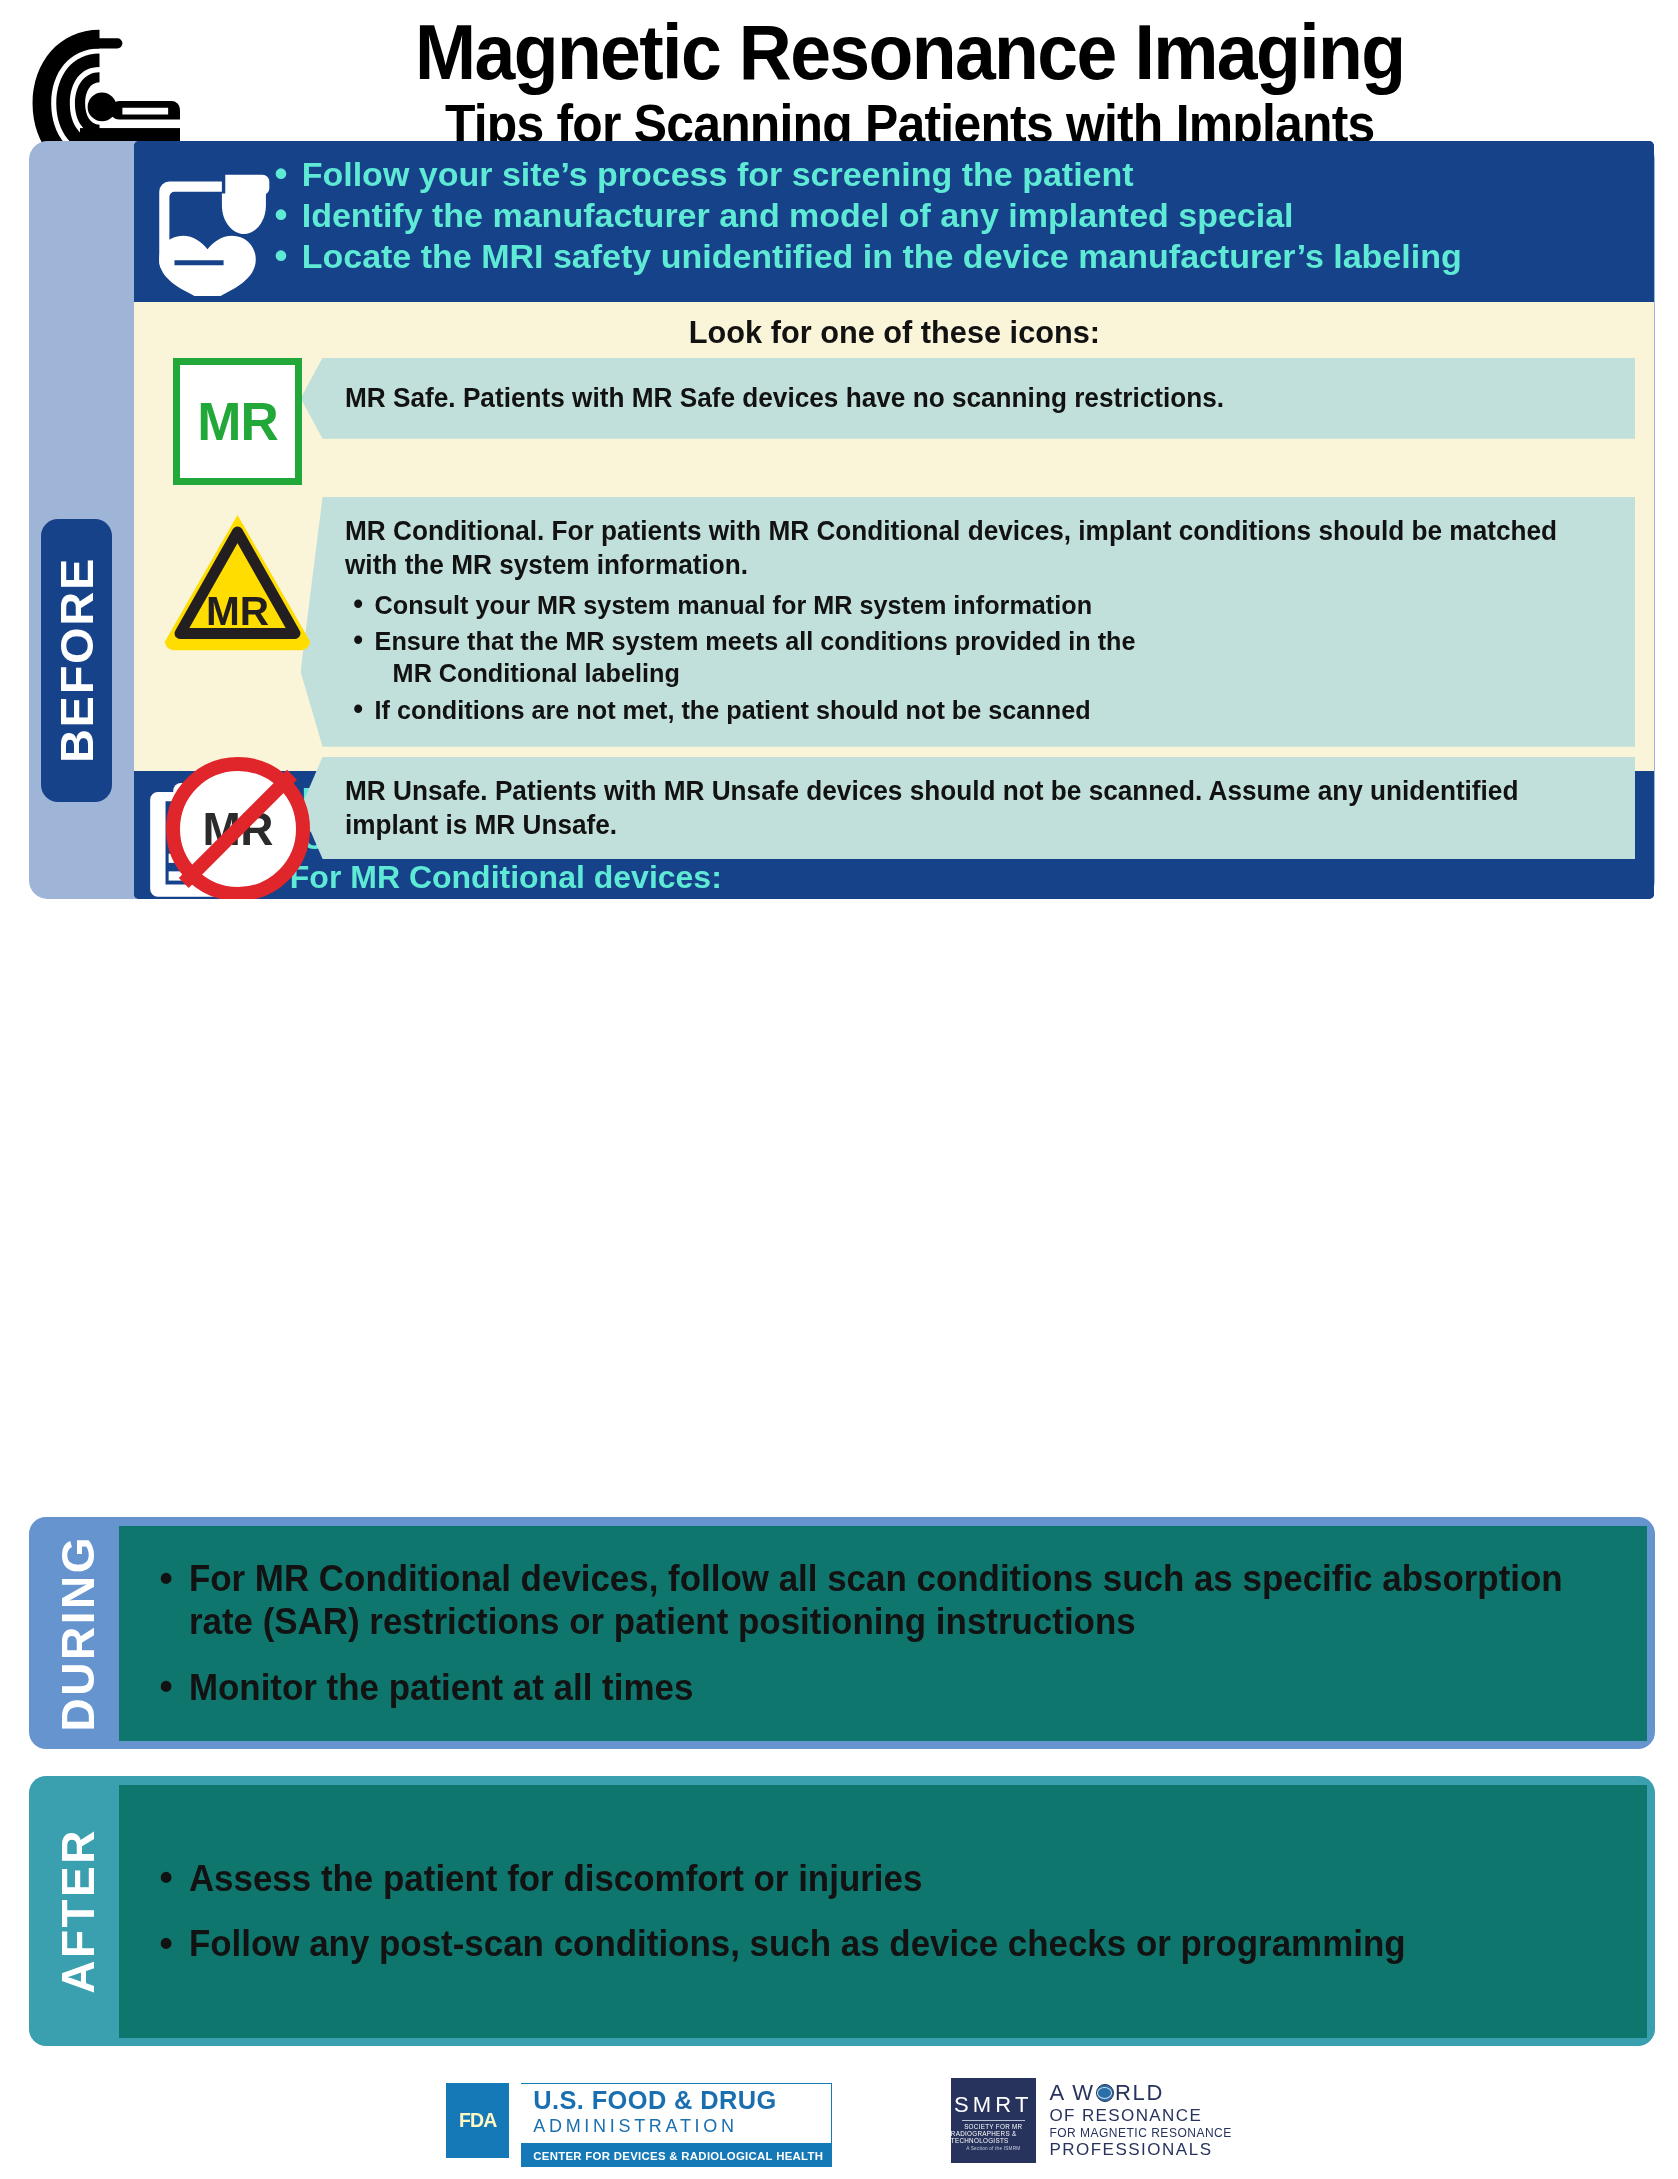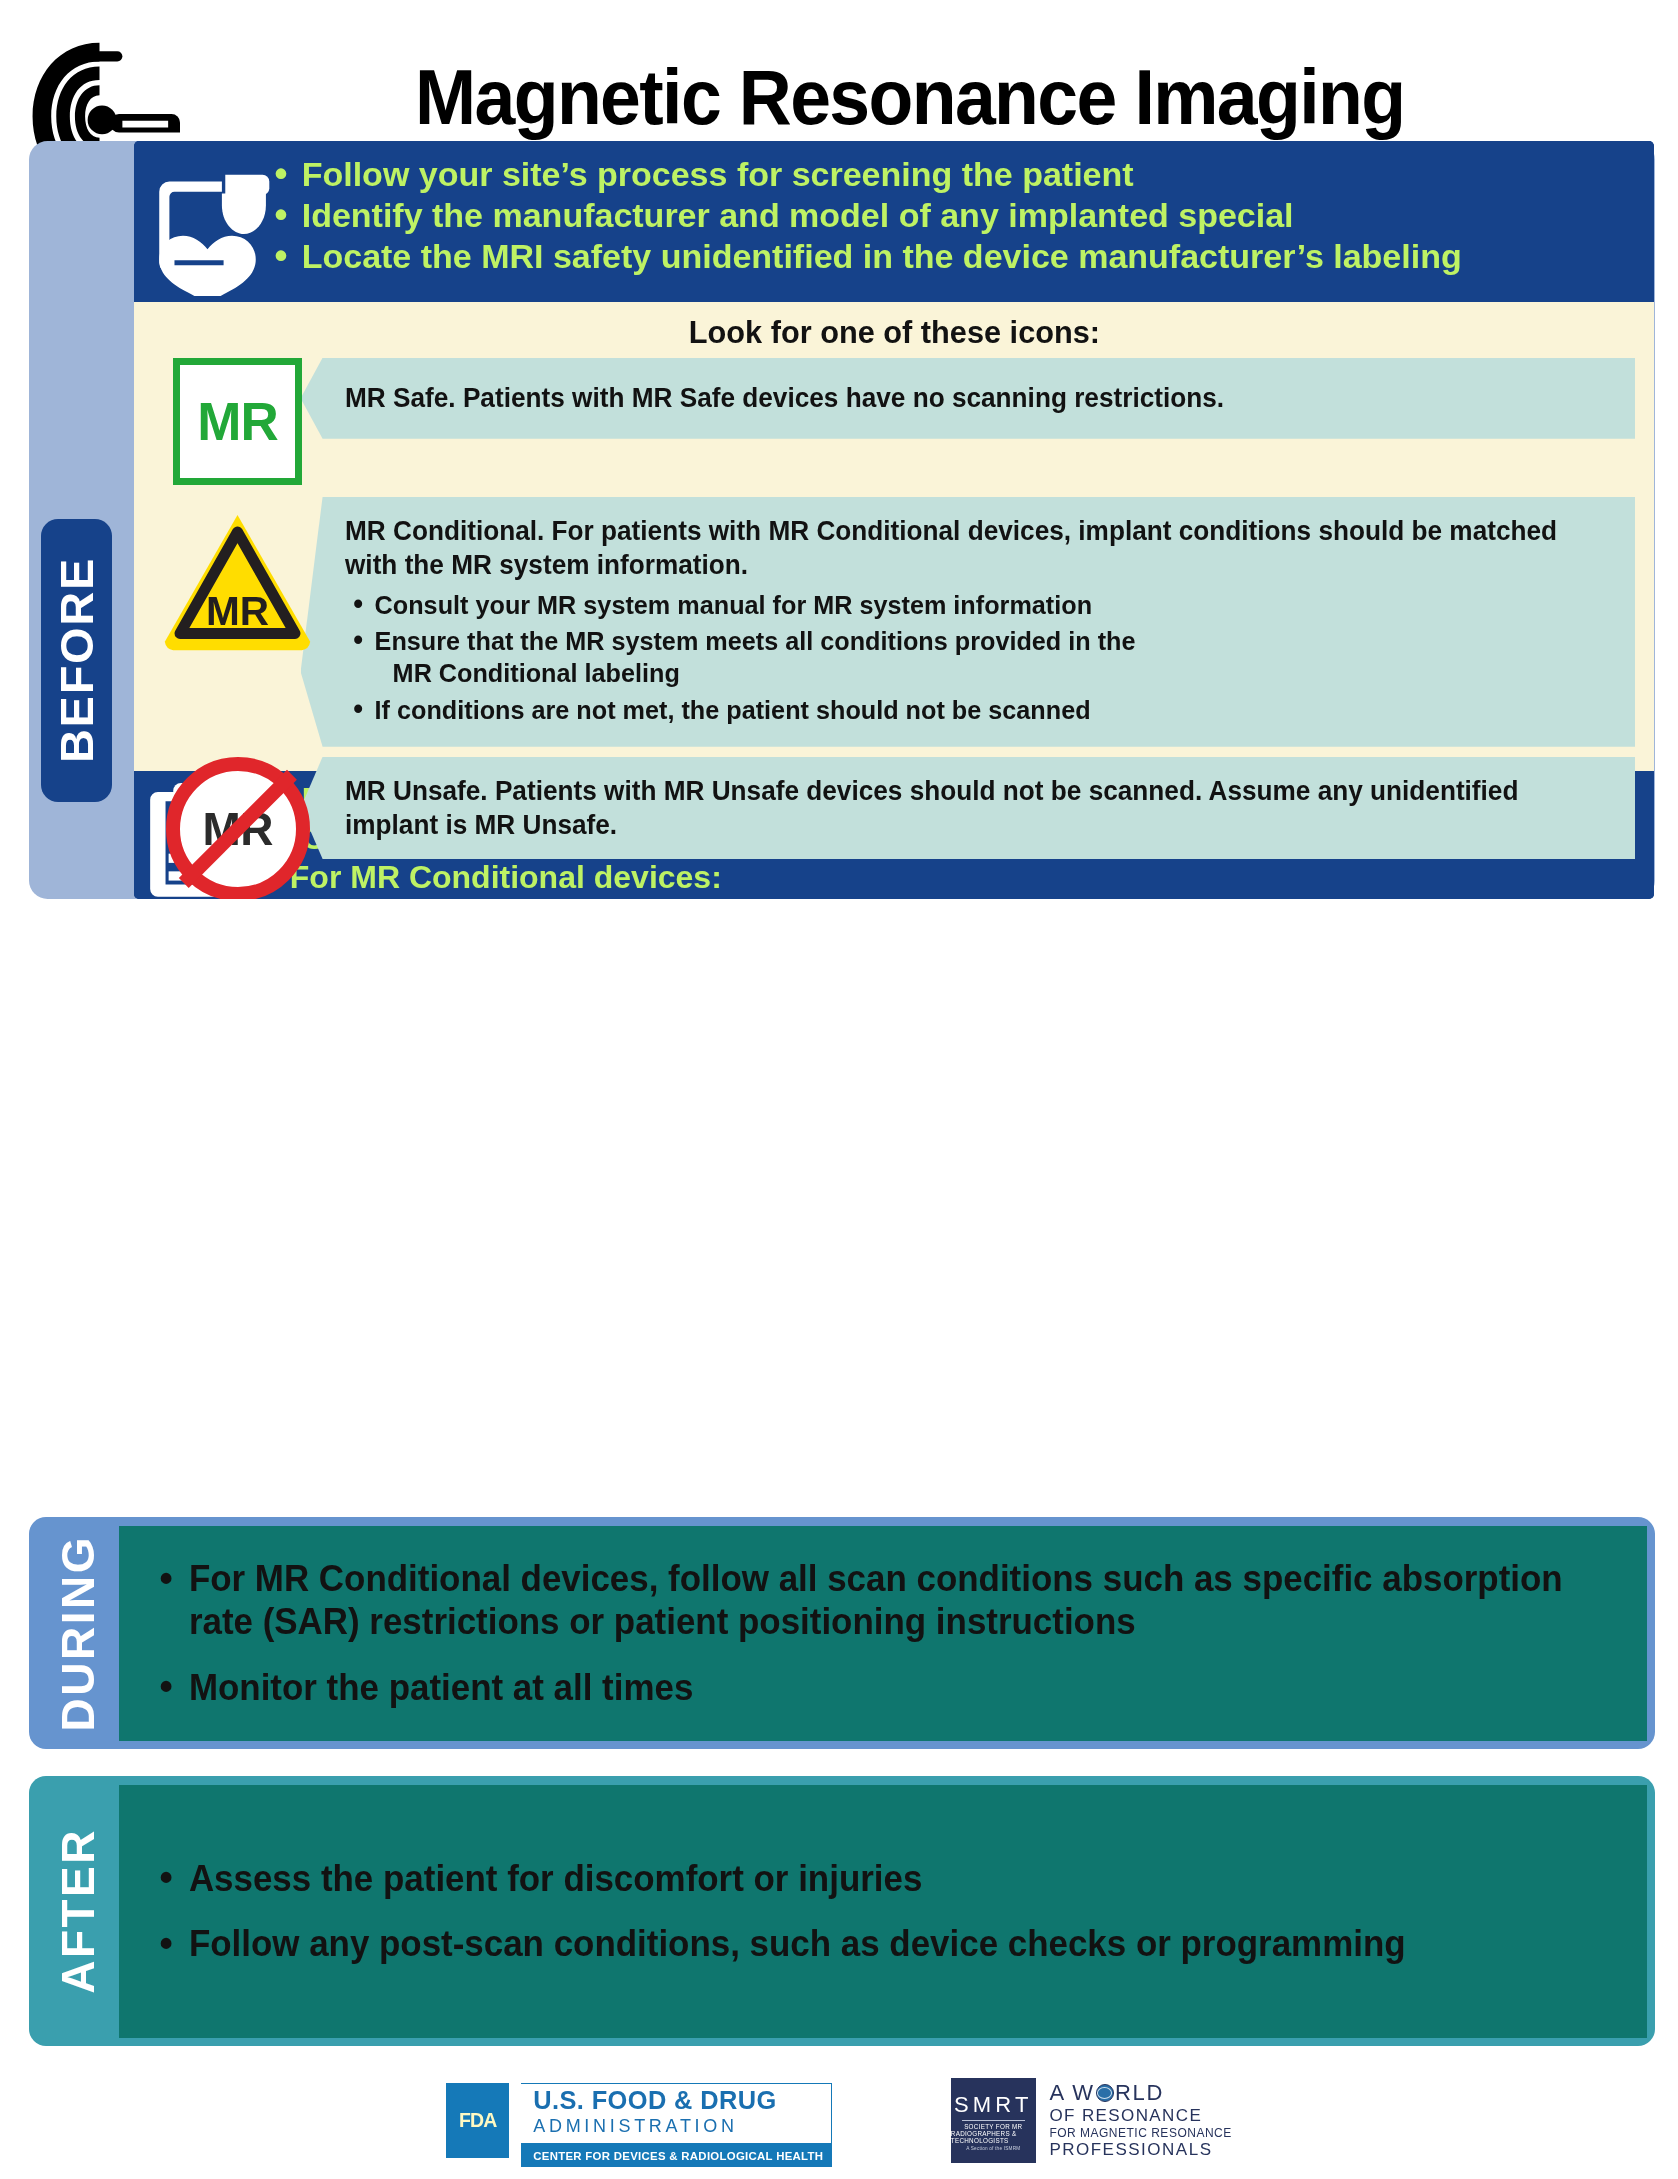--- a/index.html
+++ b/index.html
@@ -7,24 +7,24 @@
     width: 1678px;
     height: 2180px;
     background: #ffffff;
     font-family: "Liberation Sans", sans-serif;
   }
   body { position: relative; overflow: hidden; }
 
   
   .header {
     position: absolute;
-    top: 0; left: 0;
+    top: 8px; left: 0;
     width: 1673px; height: 197px;
     display: flex;
-    align-items: flex-end;
+    align-items: flex-start;
   }
   .mri-logo {
     width: 161px; height: 161px;
     margin-left: 18.6px; margin-top: 15.3px;
     flex: 0 0 auto;
   }
   .title-block {
     flex: 1 1 auto;
     text-align: center;
     padding-right: 34px;
@@ -95,21 +95,21 @@
     background: #16428a;
     color: #ffffff;
     padding: 8.5px 15.3px 5.1px 10.2px;
   }
   .blue-icon { flex: 0 0 auto; width: 127px; padding-top: 6.8px; }
   .blue-list {
     flex: 1 1 auto;
     font-size: 34px;
     font-weight: 700;
     line-height: 1.16;
-    color: #bef264;
+    color: #5eead4;
     padding-top: 5.1px;
   }
   .blue-list li {
     list-style: none;
     position: relative;
     padding-left: 30.5px;
     margin-bottom: 1.7px;
   }
   .blue-list li::before {
     content: "\2022";

